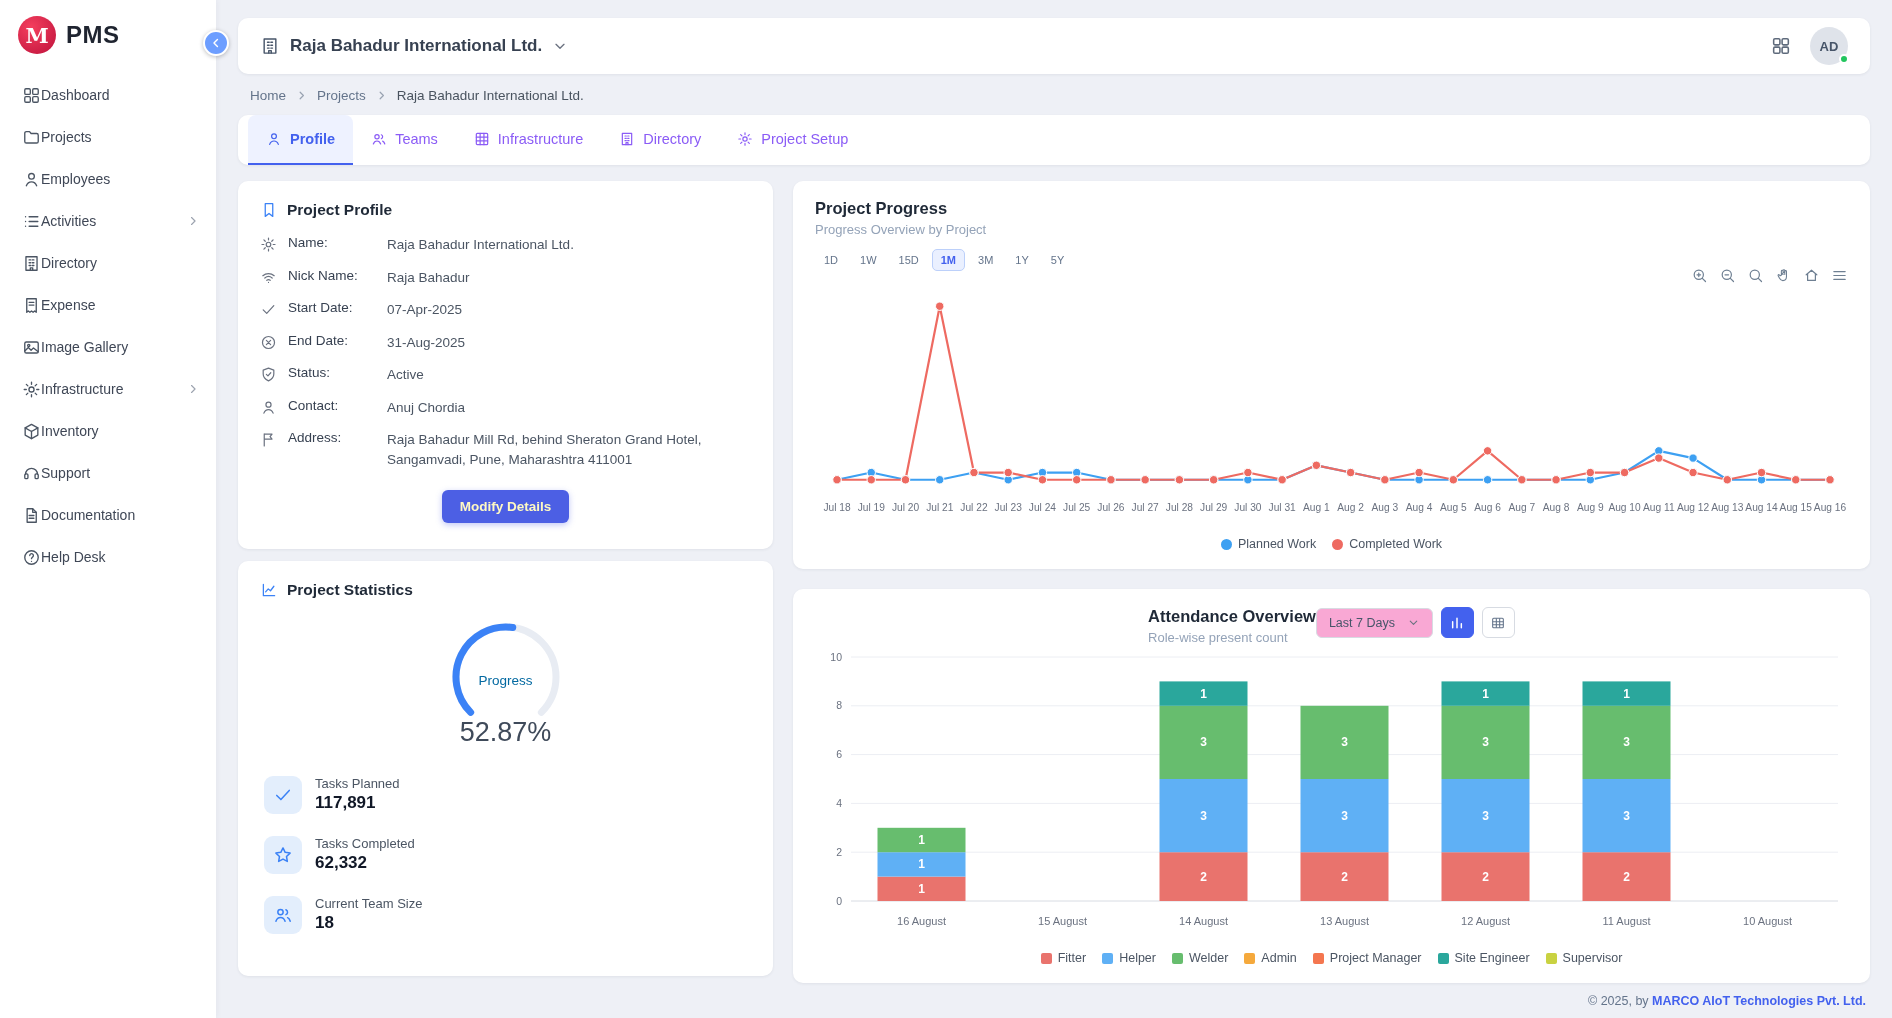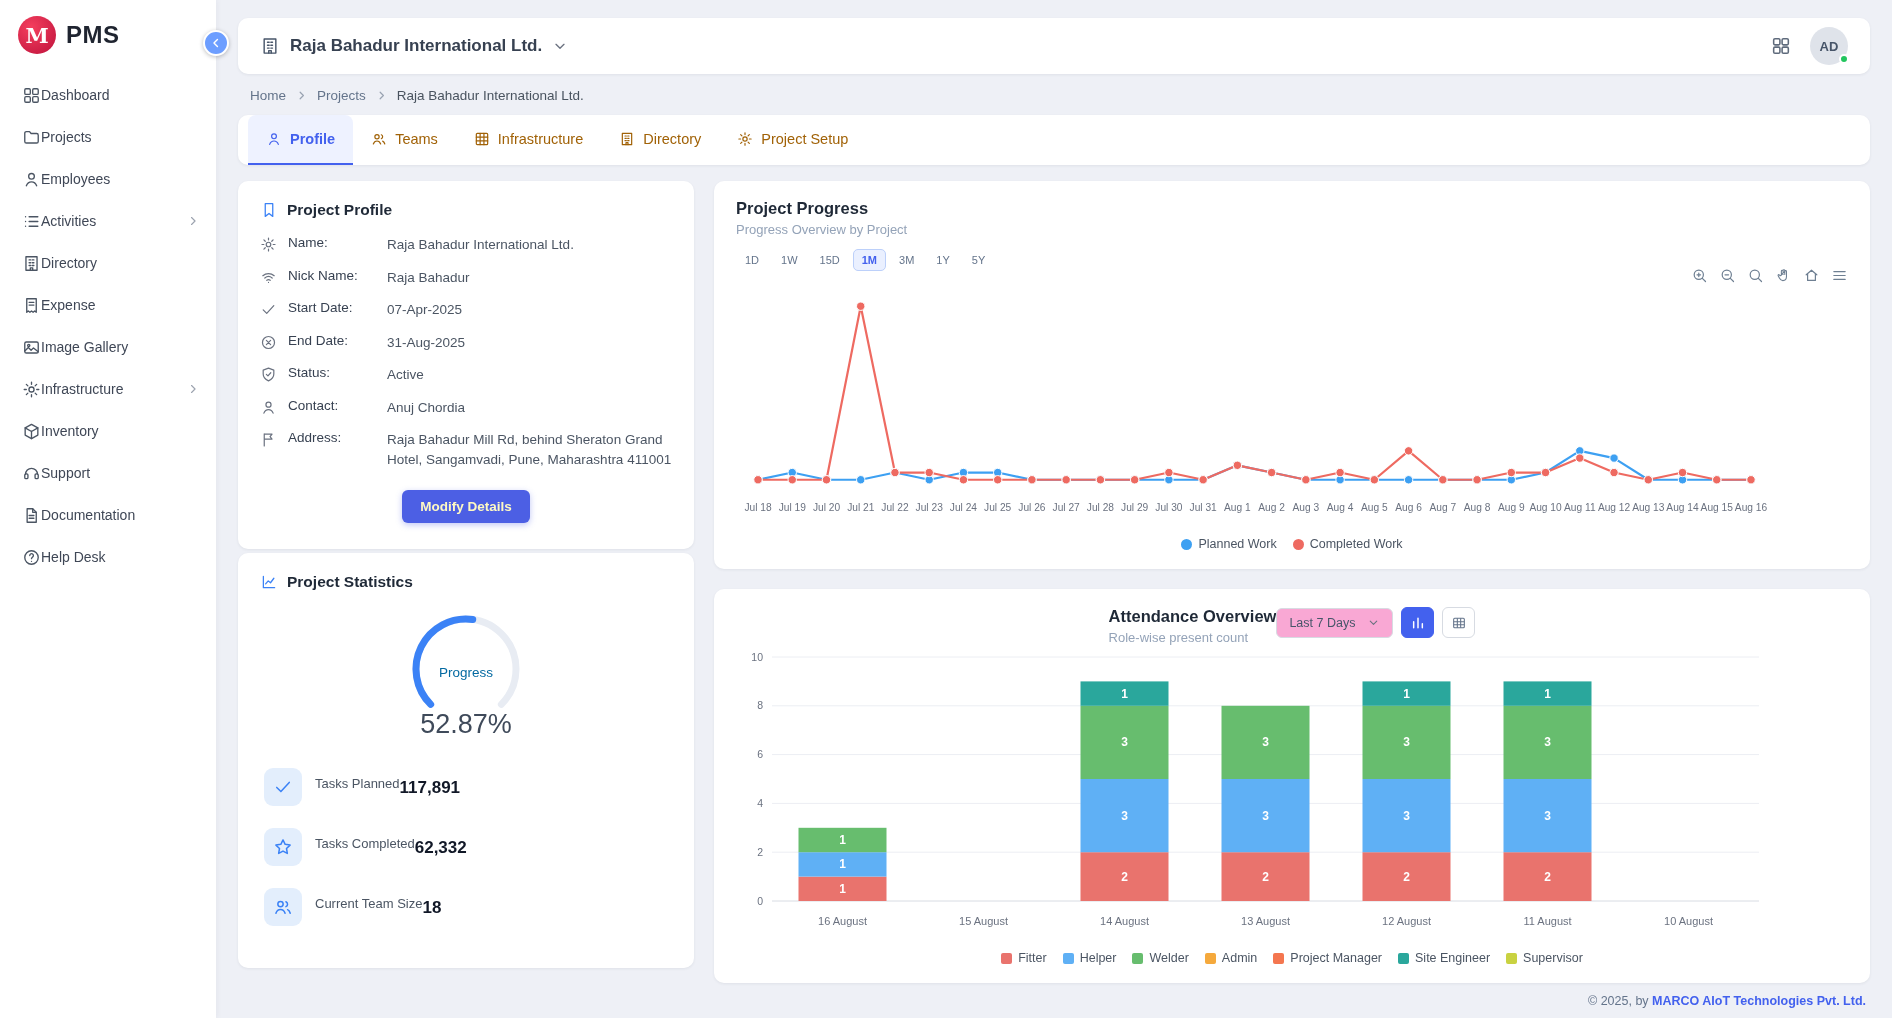--- a/index.html
+++ b/index.html
@@ -27,47 +27,47 @@
   .apps-btn{width:22px;height:22px;color:#5f6b7c;cursor:pointer}
   .avatar{position:relative;width:38px;height:38px;border-radius:50%;background:#dfe3ea;display:flex;align-items:center;justify-content:center;font-size:13px;font-weight:bold;color:#475569;cursor:pointer}
   .status-dot{position:absolute;right:-1px;bottom:1px;width:10px;height:10px;border-radius:50%;background:#22c55e;border:2px solid #fff}
   
   .breadcrumb{display:flex;align-items:center;gap:9px;margin:14px 12px 12px;font-size:13.5px;color:#64748b;flex:none}
   .crumb{cursor:pointer}
   .crumb.current{color:#49535f;cursor:default}
   .bc-sep{width:13px;height:13px;color:#9aa3b2}
   
   .tabbar{height:50px;display:flex;align-items:stretch;padding:0 10px;margin-bottom:16px;flex:none}
-  .tab{display:flex;align-items:center;gap:8px;padding:0 18px;font-size:14.5px;color:#a16207;border-bottom:2.5px solid transparent;cursor:pointer}
+  .tab{display:flex;align-items:center;gap:8px;padding:0 18px;font-size:14.5px;color:#8b5cf6;border-bottom:2.5px solid transparent;cursor:pointer}
   .tab-icon{width:16px;height:16px}
   .tab.active{color:#4361ee;background:#eef2ff;border-bottom-color:#4361ee;border-radius:8px 8px 0 0;font-weight:bold}
   
   .content-grid{display:flex;gap:20px;align-items:flex-start;flex:1;min-height:0}
-  .col-left{width:456px;flex:none;display:flex;flex-direction:column;gap:4px}
+  .col-left{width:535px;flex:none;display:flex;flex-direction:column;gap:12px}
   .col-right{flex:1;display:flex;flex-direction:column;gap:20px;min-width:0}
   .card-title{display:flex;gap:9px;align-items:center;font-size:15.5px;font-weight:bold;color:#1f2937;margin-bottom:16px}
   .card-title svg{width:18px;height:18px;color:#3b82f6}
   
   .profile-card{padding:20px 22px}
   .field-row{display:flex;gap:11px;margin-bottom:13px;align-items:flex-start;font-size:13.5px}
   .f-icon{width:17px;height:17px;color:#6b7280;flex:none;margin-top:1px}
   .f-label{width:88px;flex:none;color:#374151}
   .f-value{color:#4b5563;flex:1;line-height:1.45}
   .btn-row{display:flex;justify-content:center;margin:20px 0 6px}
   .btn-primary{background:#4c5fe4;color:#fef9c3;border:none;border-radius:6px;padding:9px 18px;font-size:13.5px;font-weight:bold;cursor:pointer;box-shadow:0 2px 6px rgba(76,95,228,.35);font-family:inherit}
   
   .stats-card{padding:20px 22px;min-height:404px}
   .gauge-wrap{position:relative;width:180px;margin:4px auto 0;text-align:center}
   .gauge-label{position:absolute;top:58px;left:0;right:0;font-size:13.5px;color:#0369a1}
   .gauge-value{font-size:27px;color:#3f4a5a;margin-top:-20px}
   .stat-list{margin-top:28px;padding:0 4px}
   .stat-row{display:flex;align-items:center;gap:13px;margin-bottom:22px}
   .stat-ic{width:38px;height:38px;border-radius:9px;background:#e3eefc;color:#3b82f6;display:flex;align-items:center;justify-content:center;flex:none}
   .stat-ic svg{width:20px;height:20px}
-  .stat-txt{display:flex;flex-direction:row}
+  .stat-txt{display:flex;flex-direction:column}
   .stat-label{font-size:13px;color:#4b5563}
   .stat-value{font-size:17px;font-weight:bold;color:#111827;margin-top:2px}
   
   .progress-card,.attendance-card{padding:18px 22px}
   .pc-title{font-size:16.5px;font-weight:bold;color:#1f2937}
   .pc-sub{font-size:13px;color:#94a3b8;margin-top:4px}
   .range-row{display:flex;gap:4px;margin:12px 0 0}
   .range-btn{font-size:11px;color:#64748b;padding:4px 8px;border-radius:5px;background:none;border:1px solid transparent;cursor:pointer;font-family:inherit}
   .range-btn.active{color:#4361ee;background:#eaf0ff;border-color:#bcd0fa;font-weight:bold}
   .chart-toolbar{display:flex;gap:11px;justify-content:flex-end;color:#6e7f92;margin-top:-4px;height:18px}

